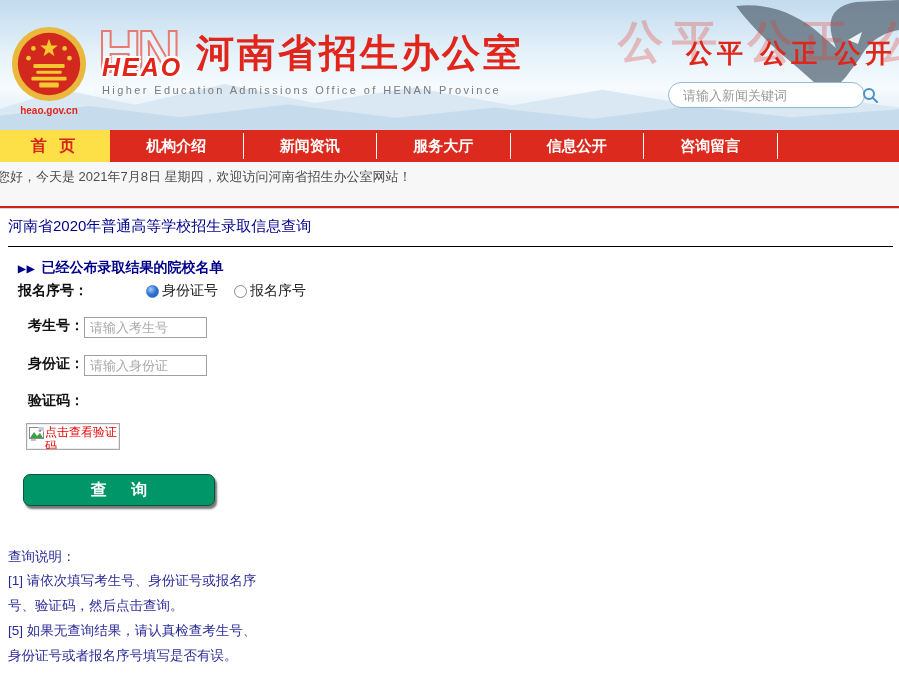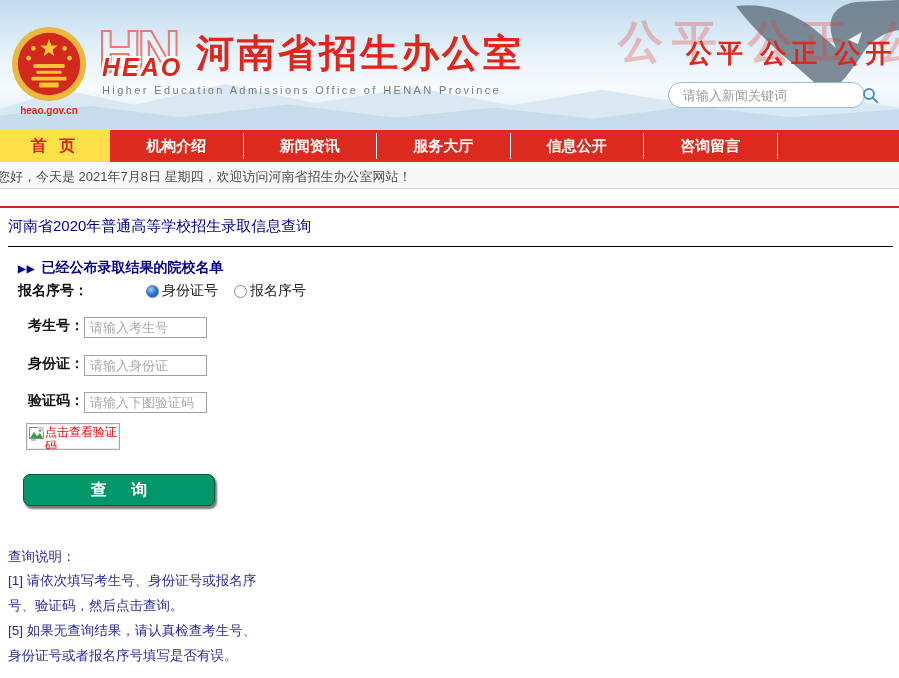--- a/index.html
+++ b/index.html
@@ -44,21 +44,21 @@
 
   
   .nav { position:absolute; top:130px; left:0; width:899px; height:32px; background:#dd2a1e; display:flex; }
   .nav-tab-active { width:110px; height:32px; background:#fde047; color:#d6231b; font-weight:bold;
                     font-size:16px; letter-spacing:4px; text-align:center; line-height:32px; cursor:pointer; }
   .nav-item { width:133.5px; height:26px; margin-top:3px; color:#fff; font-weight:bold; font-size:15px;
               text-align:center; line-height:26px; border-right:1px solid #fff; cursor:pointer; }
   .nav-fill { flex:1; }
 
   
-  .greet { position:absolute; top:162px; left:0; width:899px; height:27px; background:#f7f7f7;
+  .greet { position:absolute; top:162px; left:0; width:899px; height:47px; background:#f7f7f7;
            border-bottom:1px solid #d5d5d5; font-size:13px; color:#4d4d4d; line-height:30px;
            padding-left:0; text-indent:-3px; }
 
   
   .redline { position:absolute; top:206px; left:0; width:899px; height:2px; background:#cf2418; }
   .page-title { position:absolute; top:217px; left:8px; font-size:15px; color:#00008b; }
   .blackline { position:absolute; top:246px; left:8px; width:885px; height:1px; background:#000; }
 
   .college-link { position:absolute; top:259px; left:18px; font-size:14px; font-weight:bold;
                   color:#00008b; cursor:pointer; display:flex; align-items:center; }
@@ -178,21 +178,20 @@
   <div class="field-row row-1">
     <span class="field-label">考生号：</span>
     <input type="text" placeholder="请输入考生号" style="">
   </div>
   <div class="field-row row-2">
     <span class="field-label">身份证：</span>
     <input type="text" placeholder="请输入身份证" style="">
   </div>
   <div class="field-row row-3">
     <span class="field-label">验证码：</span>
-    <input type="text" placeholder="请输入下图验证码" style="">
   </div>
 
   <div class="captcha">
     <div class="captcha-inner">
       <svg class="broken-ico" viewBox="0 0 15 14">
         <rect x="0.5" y="0.5" width="14" height="11" fill="#fff" stroke="#8a8a8a"></rect>
         <polygon points="1,11 5,5 8,9 11,6 14,11" fill="#3c9e46"></polygon>
         <circle cx="11" cy="3.4" r="1.4" fill="#e05050"></circle>
         <polygon points="9,0 15,0 15,5 12,2.5 10.5,4" fill="#b8d4ea"></polygon>
         <rect x="2" y="12" width="5" height="2" fill="#c0c0c0"></rect>

